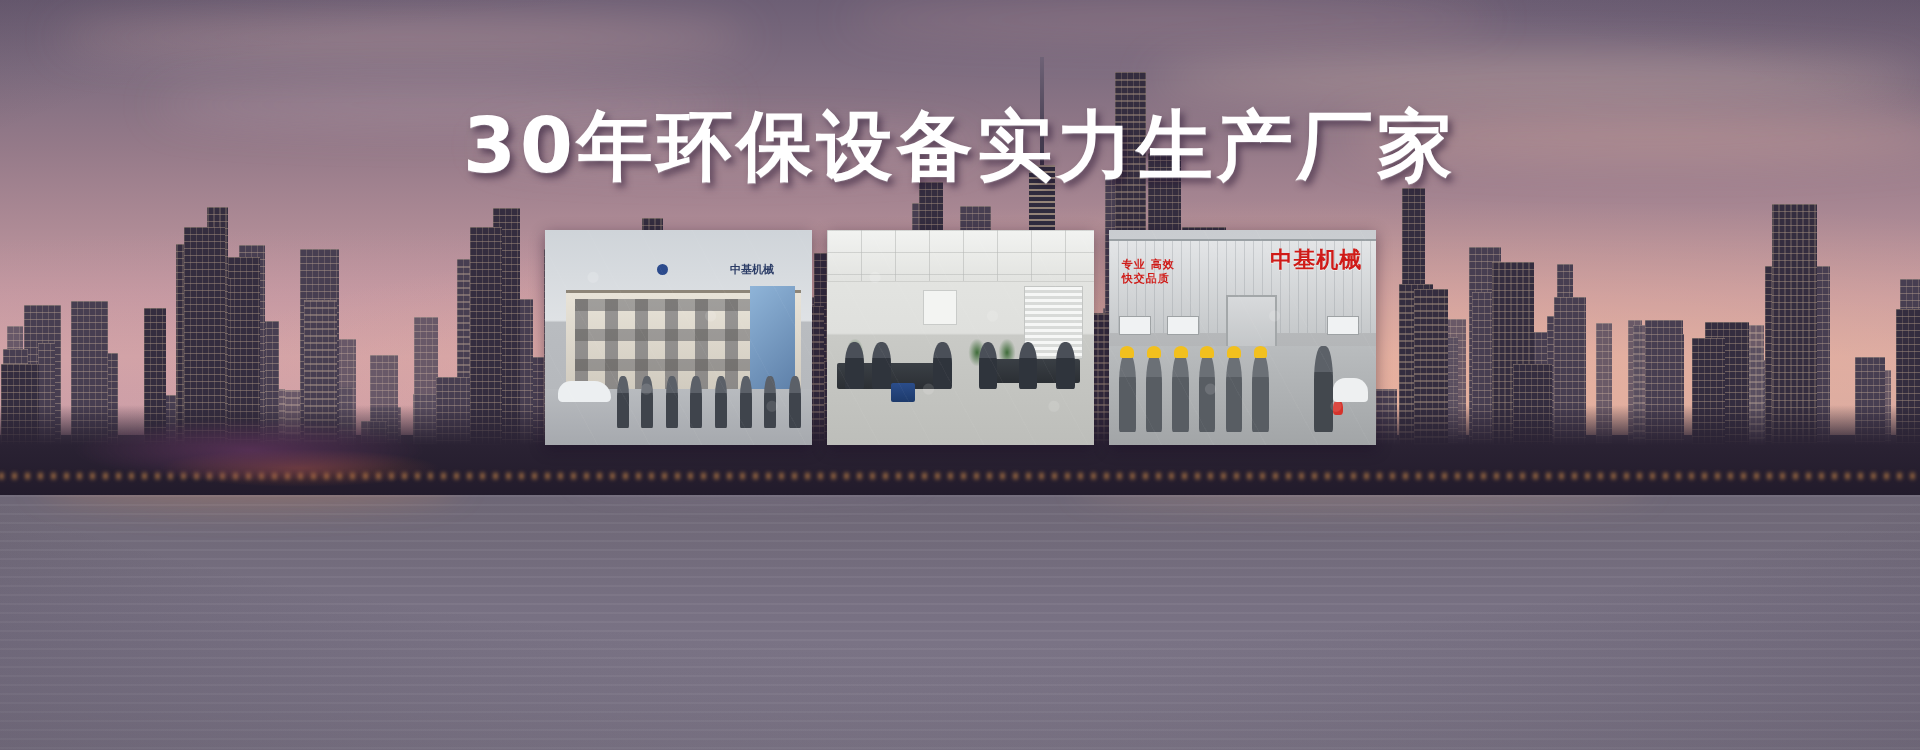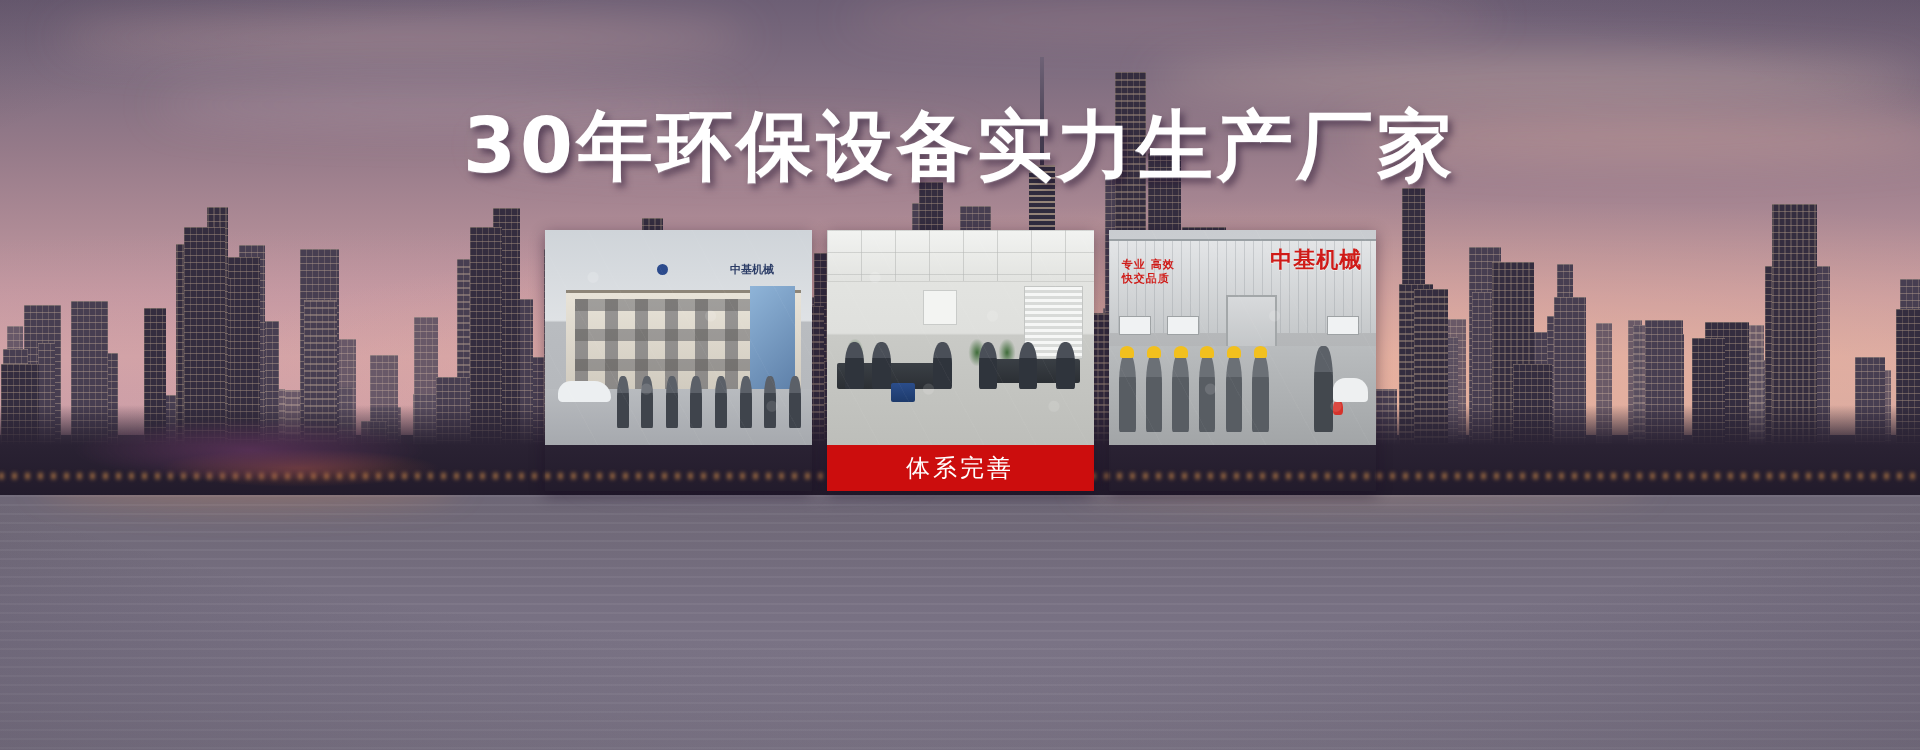--- a/index.html
+++ b/index.html
@@ -458,21 +458,20 @@
             <span style="left:7%"></span>
               <span style="left:17%"></span>
             <span style="left:40%"></span>
               <span style="left:57%"></span>
             <span style="left:72%"></span>
               <span style="left:86%"></span>
           </div>
           <div class="lap"></div>
           <div class="wm"></div>
         </div>
-        <div class="card-cap">体系完善</div>
       </div>
 
       <div class="card">
         <div class="card-photo p4">
           <div class="wall"></div>
           <div class="slogan">中基机械</div>
           <div class="slogan2">专业 高效<br>快交品质</div>
           <div class="win" style="left:4%"></div>
           <div class="win" style="left:22%"></div>
           <div class="win" style="right:6%"></div>

